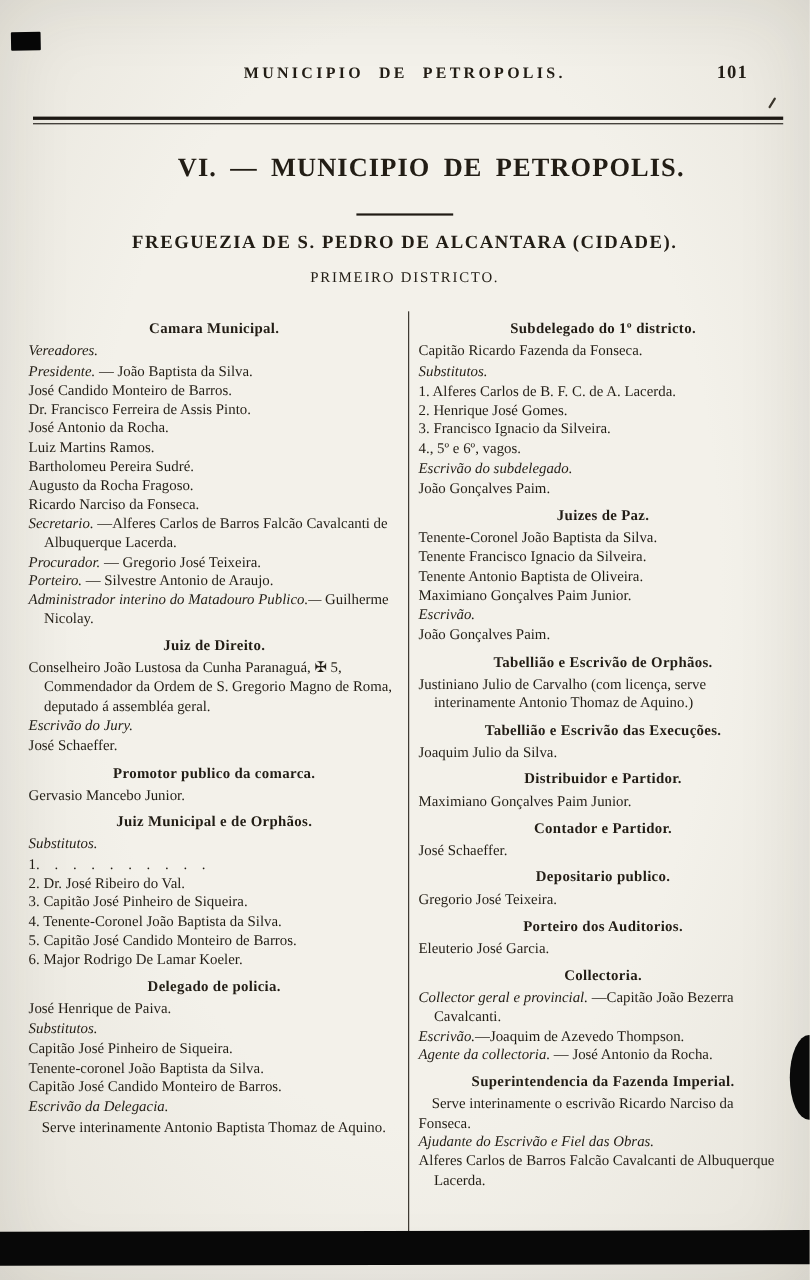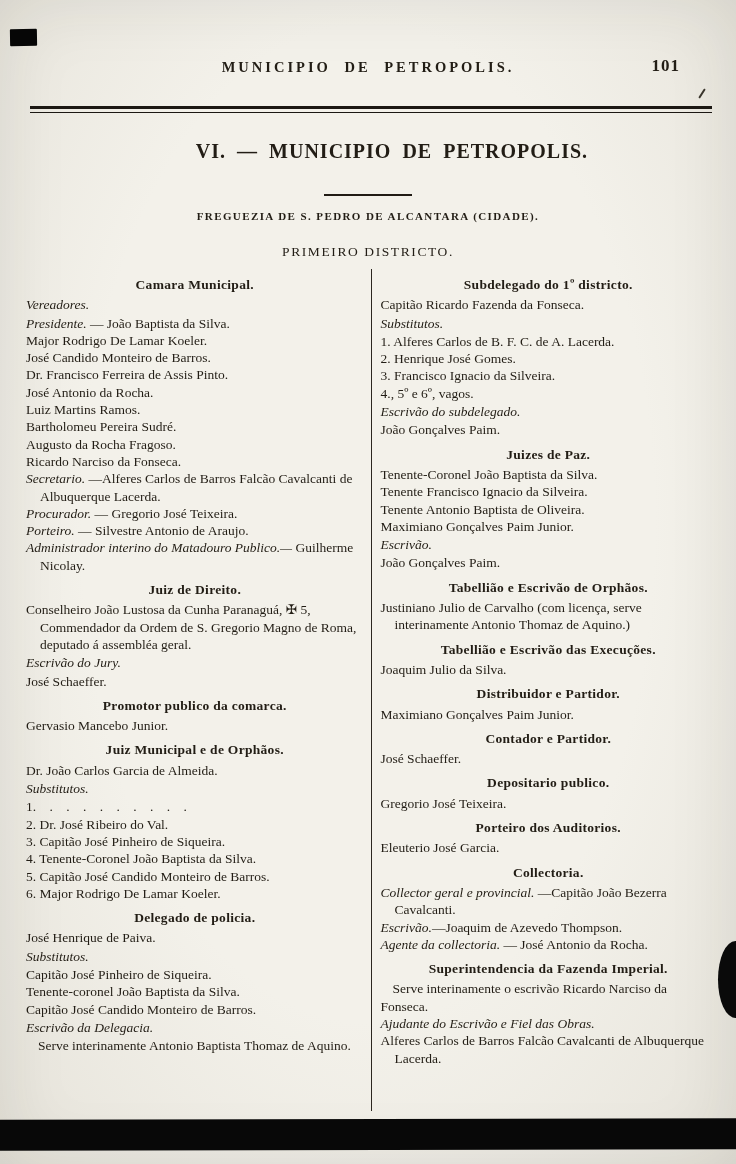--- a/index.html
+++ b/index.html
@@ -23,27 +23,27 @@
   .artifact-crescent { position:absolute; right:-17px; top:941px; width:35px; height:77px; background:#0a0a0a; border-radius:50%; }
   .artifact-pen { position:absolute; right:33px; top:88px; width:2px; height:11px; background:#3a352c; transform:rotate(32deg); border-radius:1px; }
 
   
   .running-header { position:absolute; top:58px; left:0; width:100%; text-align:center; }
   .running-title { font-weight:bold; font-size:14.5px; letter-spacing:3px; word-spacing:7px; }
   .page-number { position:absolute; right:56px; top:-2px; font-weight:bold; font-size:17px; letter-spacing:1px; }
   .header-rule { position:absolute; top:106px; left:30px; right:24px; height:7px; border-top:3px solid #1c1813; border-bottom:1px solid #1c1813; }
 
   
-  .main-title { position:absolute; top:140px; left:0; width:100%; text-align:center; font-weight:bold; font-size:20px; letter-spacing:1px; word-spacing:5px;padding-left:48px; }
+  .main-title { position:absolute; top:140px; left:0; width:100%; text-align:center; font-weight:bold; font-size:24px; letter-spacing:1px; word-spacing:5px;padding-left:48px; }
   .title-rule { position:absolute; top:194px; left:50%; transform:translateX(-50%); width:88px; border-top:2px solid #201b14; }
-  .sub-title { position:absolute; top:210px; left:0; width:100%; text-align:center; font-weight:bold; font-size:11px; letter-spacing:1.4px; }
+  .sub-title { position:absolute; top:210px; left:0; width:100%; text-align:center; font-weight:bold; font-size:17px; letter-spacing:1.4px; }
   .district-title { position:absolute; top:244px; left:0; width:100%; text-align:center; font-size:13.5px; letter-spacing:1.6px; }
 
   
-  .columns { position:absolute; top:269px; left:26px; right:20px; height:842px; display:flex; }
+  .columns { position:absolute; top:283px; left:26px; right:20px; height:842px; display:flex; }
   .col { width:50%; font-size:13.5px; line-height:17.3px; }
   .col-left  { padding-right:7px; }
   .col-right { padding-left:9px; }
   .col-divider { width:1px; background:#2c2720; }
 
   .line.heading    { font-weight:bold; text-align:center; margin:7px 0 3px; letter-spacing:0.3px; }
   .line.subheading { font-style:italic; margin:1px 0; }
   .line.entry        { padding-left:14px; text-indent:-14px; }
   .line.entry-indent { text-indent:12px; }
   .line.entry-italic { font-style:italic; }
@@ -68,40 +68,38 @@
   <div class="main-title">VI. — MUNICIPIO DE PETROPOLIS.</div>
   <div class="title-rule"></div>
   <div class="sub-title">FREGUEZIA DE S. PEDRO DE ALCANTARA (CIDADE).</div>
   <div class="district-title">PRIMEIRO DISTRICTO.</div>
 
   <div class="columns">
     <div class="col col-left">
         <div class="line heading">Camara Municipal.</div>
         <div class="line subheading">Vereadores.</div>
         <div class="line entry"><i>Presidente.</i> — João Baptista da Silva.</div>
-        <div class="line entry">Major Rodrigo De Lamar Koeler.</div>
         <div class="line entry">José Candido Monteiro de Barros.</div>
         <div class="line entry">Dr. Francisco Ferreira de Assis Pinto.</div>
         <div class="line entry">José Antonio da Rocha.</div>
         <div class="line entry">Luiz Martins Ramos.</div>
         <div class="line entry">Bartholomeu Pereira Sudré.</div>
         <div class="line entry">Augusto da Rocha Fragoso.</div>
         <div class="line entry">Ricardo Narciso da Fonseca.</div>
         <div class="line entry"><i>Secretario.</i> —Alferes Carlos de Barros Falcão Cavalcanti de Albuquerque Lacerda.</div>
         <div class="line entry"><i>Procurador.</i> — Gregorio José Teixeira.</div>
         <div class="line entry"><i>Porteiro.</i> — Silvestre Antonio de Araujo.</div>
         <div class="line entry"><i>Administrador interino do Matadouro Publico.—</i> Guilherme Nicolay.</div>
         <div class="line heading">Juiz de Direito.</div>
         <div class="line entry">Conselheiro João Lustosa da Cunha Paranaguá, ✠ 5, Commendador da Ordem de S. Gregorio Magno de Roma, deputado á assembléa geral.</div>
         <div class="line subheading">Escrivão do Jury.</div>
         <div class="line entry">José Schaeffer.</div>
         <div class="line heading">Promotor publico da comarca.</div>
         <div class="line entry">Gervasio Mancebo Junior.</div>
         <div class="line heading">Juiz Municipal e de Orphãos.</div>
-        <div class="line entry">Dr. João Carlos Garcia de Almeida.</div>
         <div class="line subheading">Substitutos.</div>
         <div class="line entry-dots">1. . . . . . . . . .</div>
         <div class="line entry">2. Dr. José Ribeiro do Val.</div>
         <div class="line entry">3. Capitão José Pinheiro de Siqueira.</div>
         <div class="line entry">4. Tenente-Coronel João Baptista da Silva.</div>
         <div class="line entry">5. Capitão José Candido Monteiro de Barros.</div>
         <div class="line entry">6. Major Rodrigo De Lamar Koeler.</div>
         <div class="line heading">Delegado de policia.</div>
         <div class="line entry">José Henrique de Paiva.</div>
         <div class="line subheading">Substitutos.</div>

